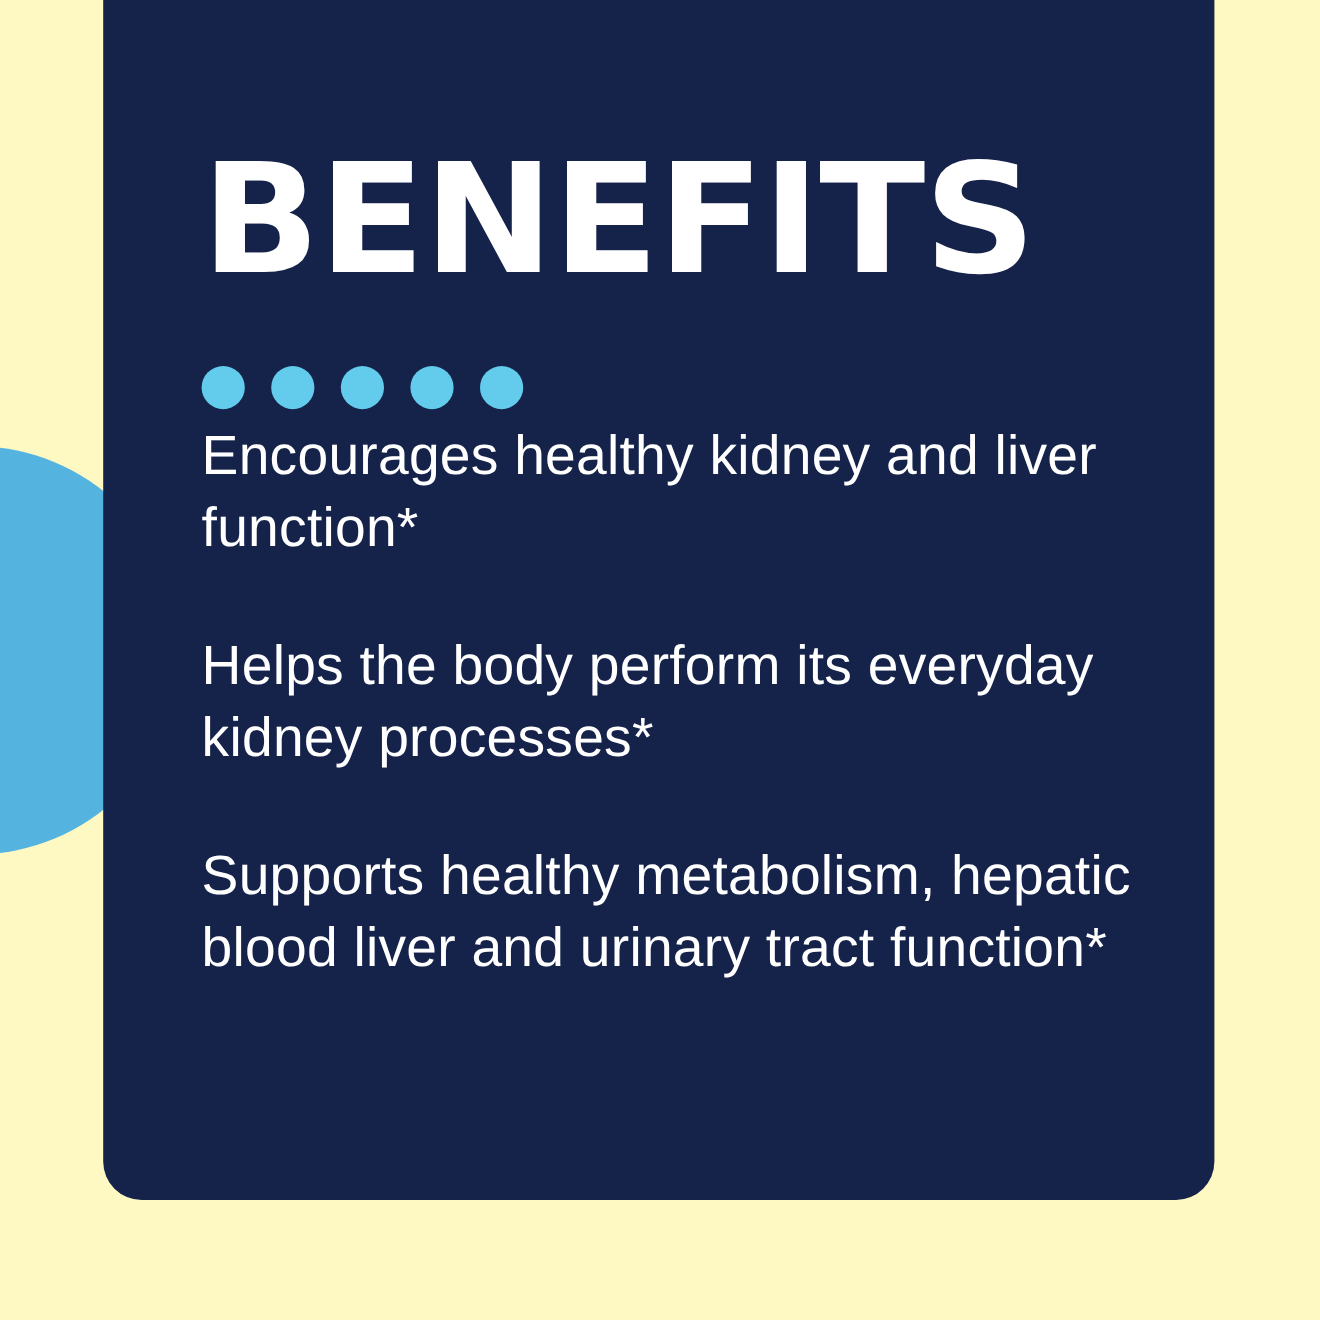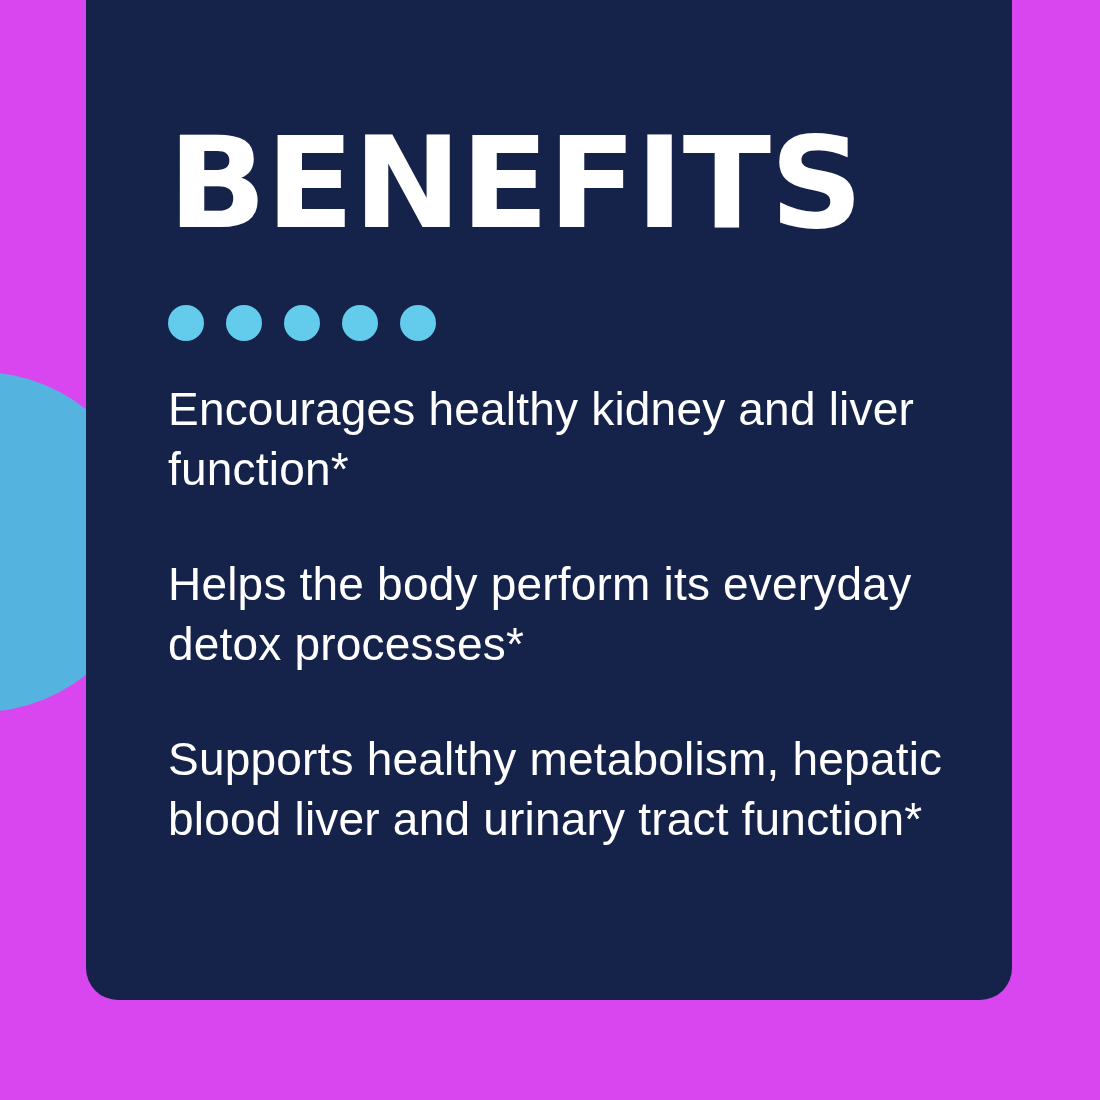--- a/index.html
+++ b/index.html
@@ -12,21 +12,21 @@
     height: 1100px;
     background: #ffffff;
     font-family: "Liberation Sans", "DejaVu Sans", sans-serif;
     overflow: hidden;
   }
 
   #stage {
     position: relative;
     width: 1100px;
     height: 1100px;
-    background: #d946ef;
+    background: #fef9c3;
     overflow: hidden;
   }
 
   
   .deco-circle {
     position: absolute;
     left: -190px;
     top: 372px;
     width: 340px;
     height: 340px;
@@ -86,21 +86,21 @@
     width: 36px;
     height: 36px;
     border-radius: 50%;
     background: #63ccec;
     flex: 0 0 auto;
   }
 
   .benefit-list {
     position: absolute;
     left: 0;
-    top: 379px;
+    top: 349px;
     width: 830px;
   }
 
   .benefit-item {
     color: #ffffff;
     font-family: "Liberation Sans", "DejaVu Sans", sans-serif;
     font-weight: 400;
     font-size: 46px;
     line-height: 60px;
     letter-spacing: 0.2px;
@@ -129,20 +129,20 @@
       <div class="dot-row">
         <span class="dot"></span>
         <span class="dot"></span>
         <span class="dot"></span>
         <span class="dot"></span>
         <span class="dot"></span>
       </div>
 
       <div class="benefit-list">
         <p class="benefit-item">Encourages healthy kidney and liver function*</p>
-        <p class="benefit-item">Helps the body perform its everyday detox processes*</p>
+        <p class="benefit-item">Helps the body perform its everyday kidney processes*</p>
         <p class="benefit-item wide">Supports healthy metabolism, hepatic blood liver and urinary tract function*</p>
       </div>
 
     </div>
   </div>
 
 </div>
 
 </body></html>

